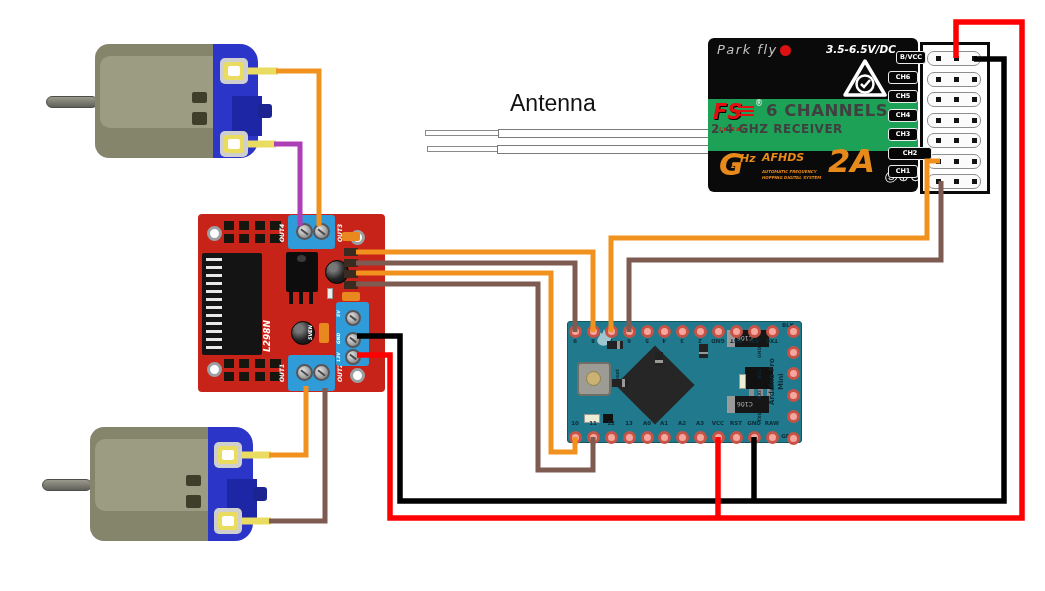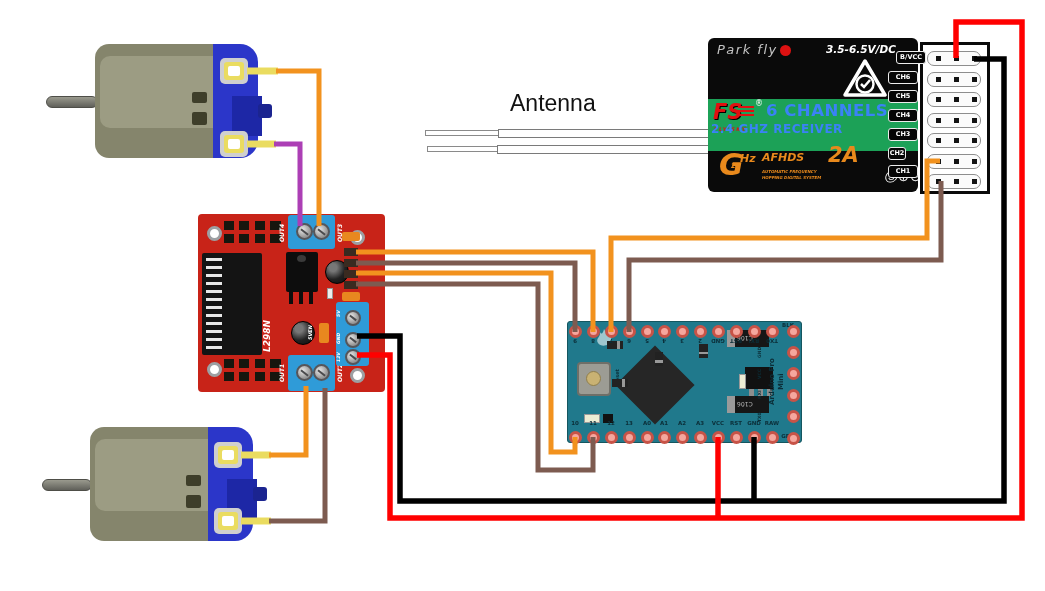--- a/index.html
+++ b/index.html
@@ -15,21 +15,21 @@
   .pad{border-radius:50%;background:#F5A79E;border:3px solid #C75347;box-sizing:border-box;}
   .hole{border-radius:50%;background:#FFF;border:3px solid #9DA0A3;box-sizing:border-box;}
   .hdr-row{background:#FBFBFB;border:1.5px solid #8E8E8E;border-radius:7px;box-sizing:border-box;}
   .hdr-pin{background:#131313;}
   .chtab{background:#060606;border:1.5px solid #ECECEC;border-radius:3px;color:#FFF;
          font-weight:bold;font-size:6.5px;display:flex;align-items:center;justify-content:center;box-sizing:border-box;}
   .apin{font-weight:bold;font-size:5.5px;color:#0B2E38;text-align:center;line-height:1;}
   .blue{background:#2F9BD8;border-radius:3px;}
   .oj{background:#E8881F;border-radius:2px;}
   .cap-round{border-radius:50%;background:radial-gradient(circle at 32% 30%,#777 0 18%,#222 55%,#0B0B0B);border:1px solid #000;box-sizing:border-box;}
-  .rcvtxt{font-weight:bold;color:#3b82f6;letter-spacing:0.5px;}
+  .rcvtxt{font-weight:bold;color:#404040;letter-spacing:0.5px;}
   .ora{color:#E8891C;}
 </style>
 </head>
 <body>
 
 <div id="stage">
 
   <div class="abs" style="left:510px;top:90px;font-size:23px;color:#111;font-family:'Liberation Sans',sans-serif;">Antenna</div>
   <div class="abs" style="left:425px;top:130px;width:75px;height:6px;background:#FFF;border:1px solid #8A8A8A;box-sizing:border-box;"></div>
   <div class="abs" style="left:498px;top:129px;width:212px;height:9px;background:#FFF;border:1px solid #7A7A7A;box-sizing:border-box;"></div>
@@ -51,21 +51,21 @@
   <div class="abs lbl" style="left:755px;top:100px;font-size:8px;">®</div>
   <div class="abs lbl" style="left:714px;top:127px;font-size:5px;font-weight:bold;color:#E01010;letter-spacing:1.5px;">FLY SKY</div>
   <div class="abs rcvtxt" style="left:766px;top:101px;font-size:16.5px;">6 CHANNELS</div>
   <div class="abs rcvtxt" style="left:711px;top:122px;font-size:12px;">2.4 GHZ RECEIVER</div>
   <div class="abs lbl ora" style="left:719px;top:150px;font-size:30px;font-weight:bold;font-style:italic;">G</div>
   <div class="abs lbl ora" style="left:740px;top:153px;font-size:11px;font-weight:bold;font-style:italic;">Hz</div>
   <div class="abs lbl ora" style="left:731px;top:163px;font-size:6.5px;font-weight:bold;">24</div>
   <div class="abs lbl ora" style="left:762px;top:152px;font-size:11px;font-weight:bold;">AFHDS</div>
   <div class="abs lbl ora" style="left:762px;top:170px;font-size:4px;font-weight:bold;">AUTOMATIC FREQUENCY</div>
   <div class="abs lbl ora" style="left:762px;top:176px;font-size:4px;font-weight:bold;">HOPPING DIGITAL SYSTEM</div>
-  <div class="abs lbl ora" style="left:828px;top:145px;font-size:21px;font-weight:bold;font-style:italic;">2A</div>
+  <div class="abs lbl ora" style="left:828px;top:145px;font-size:32px;font-weight:bold;font-style:italic;">2A</div>
   <div class="abs lbl" style="left:884px;top:170px;font-size:13px;letter-spacing:1px;">Ⓢ⊕⊖</div>
 
   <div class="abs" style="left:920px;top:42px;width:70px;height:152px;background:#FFF;border:3px solid #0A0A0A;box-sizing:border-box;"></div>
 
   <div class="abs" style="left:46px;top:96px;width:52px;height:12px;border-radius:6px;background:linear-gradient(180deg,#9A9A8E,#60605A);border:1px solid #4E4E48;box-sizing:border-box;"></div>
   <div class="abs" style="left:95px;top:44px;width:136px;height:114px;background:#85856C;border-radius:14px;"></div>
   <div class="abs" style="left:100px;top:56px;width:126px;height:72px;background:#9C9C83;border-radius:10px;"></div>
   <div class="abs" style="left:192px;top:92px;width:15px;height:11px;background:#3E3E2A;border-radius:2px;"></div>
   <div class="abs" style="left:192px;top:112px;width:15px;height:13px;background:#3E3E2A;border-radius:2px;"></div>
   <div class="abs" style="left:213px;top:44px;width:45px;height:114px;background:#2B36C9;border-radius:0 18px 18px 0;"></div>
@@ -286,19 +286,19 @@
     <div class="abs chtab" style="left:888px;top:108.5px;width:30px;height:13px;">CH4</div>
     <div class="abs hdr-row" style="left:927px;top:133px;width:54px;height:15px;"></div>
     <div class="abs hdr-pin" style="left:935.5px;top:138px;width:5px;height:5px;"></div>
     <div class="abs hdr-pin" style="left:953.5px;top:138px;width:5px;height:5px;"></div>
     <div class="abs hdr-pin" style="left:971.5px;top:138px;width:5px;height:5px;"></div>
     <div class="abs chtab" style="left:888px;top:127.5px;width:30px;height:13px;">CH3</div>
     <div class="abs hdr-row" style="left:927px;top:153.5px;width:54px;height:15px;"></div>
     <div class="abs hdr-pin" style="left:935.5px;top:158.5px;width:5px;height:5px;"></div>
     <div class="abs hdr-pin" style="left:953.5px;top:158.5px;width:5px;height:5px;"></div>
     <div class="abs hdr-pin" style="left:971.5px;top:158.5px;width:5px;height:5px;"></div>
-    <div class="abs chtab" style="left:888px;top:146.5px;width:18px;height:13px;">CH2</div>
+    <div class="abs chtab" style="left:888px;top:146.5px;width:44px;height:13px;">CH2</div>
     <div class="abs hdr-row" style="left:927px;top:174px;width:54px;height:15px;"></div>
     <div class="abs hdr-pin" style="left:935.5px;top:179px;width:5px;height:5px;"></div>
     <div class="abs hdr-pin" style="left:953.5px;top:179px;width:5px;height:5px;"></div>
     <div class="abs hdr-pin" style="left:971.5px;top:179px;width:5px;height:5px;"></div>
     <div class="abs chtab" style="left:888px;top:164.5px;width:30px;height:13px;">CH1</div>
   </div>
 
 </body></html>

